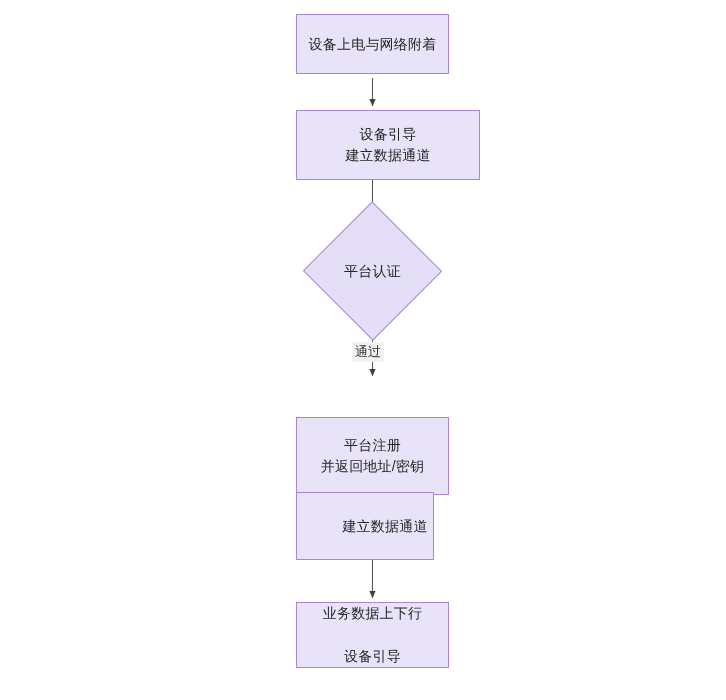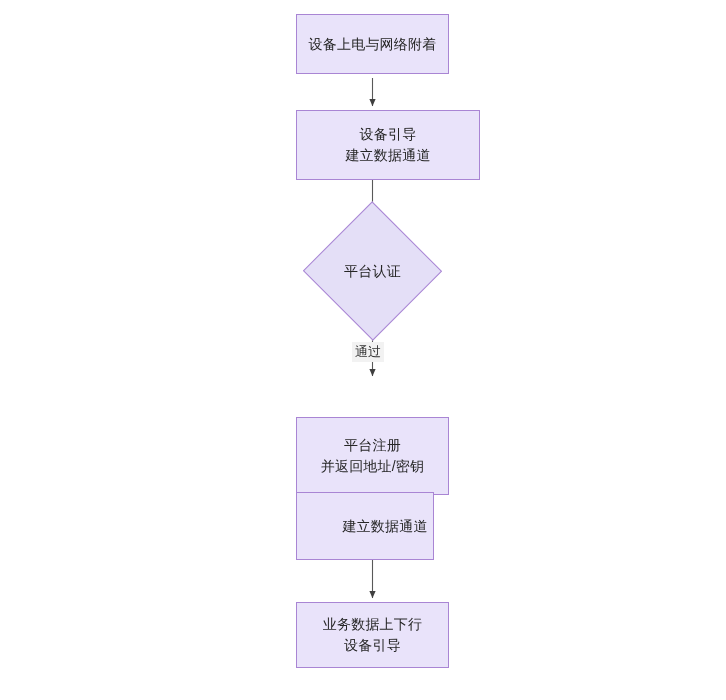--- a/index.html
+++ b/index.html
@@ -124,18 +124,18 @@
 
   <div class="node" style="left:296px; top:380px; width:153px; height:78px;margin-top:37px;">
     <span class="line1">平台注册</span>
     <span class="line2">并返回地址/密钥</span>
   </div>
 
   <div class="node" style="left:296px; top:492px; width:138px; height:68px;padding-left:40px;">
     <span class="line1">建立数据通道</span>
   </div>
 
-  <div class="node" style="left:296px; top:602px; width:153px; height:66px;">
+  <div class="node" style="left:296px; top:602px; width:153px; height:66px;justify-content:space-between;">
     <span class="line1">业务数据上下行</span>
     <span class="line2">设备引导</span>
   </div>
 
 </div>
 
 </body></html>

